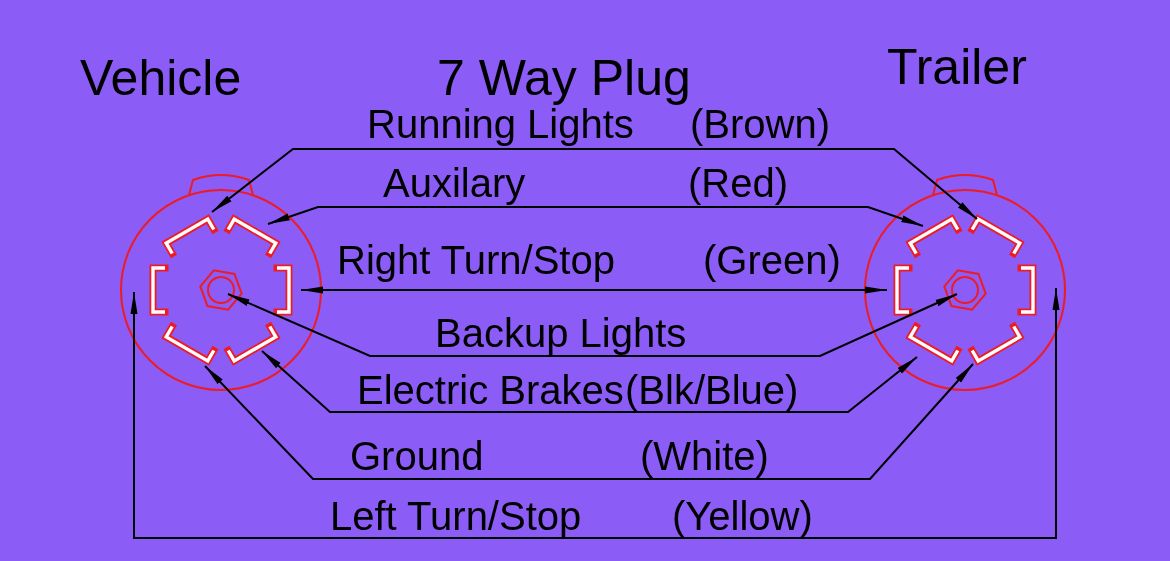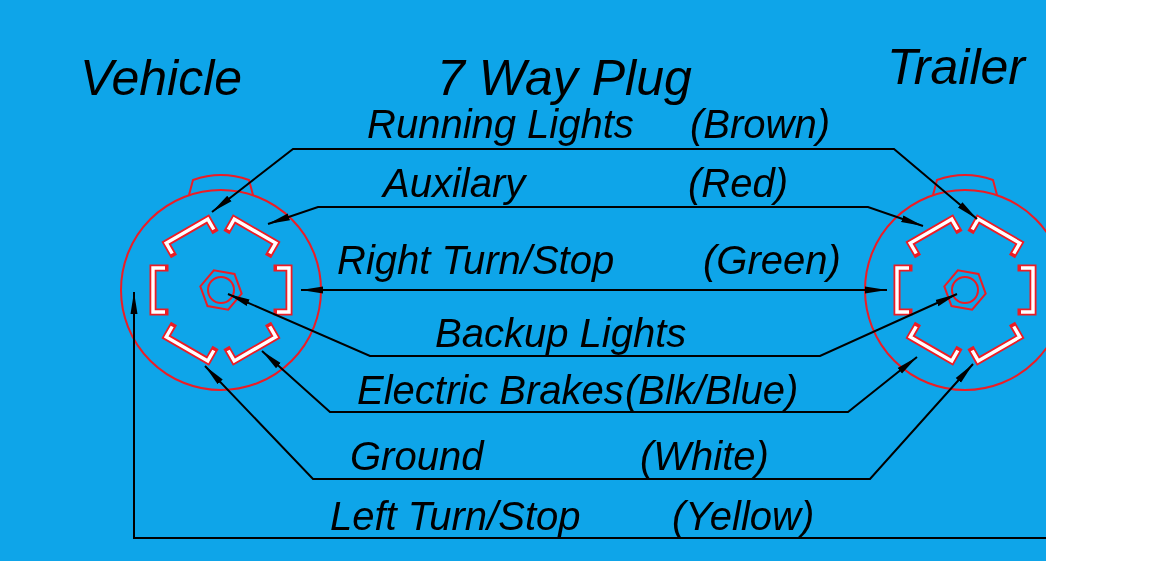--- a/index.html
+++ b/index.html
@@ -1,16 +1,16 @@
 <!DOCTYPE html>
 <html><head>
 <meta charset="utf-8">
 <style>
   html,body{margin:0;padding:0;background:#ffffff;}
-  .stage{position:relative;width:1046px;height:561px;background:#0ea5e9;overflow:hidden;font-style:italic;}
+  .stage{position:relative;width:1170px;height:561px;background:#8b5cf6;overflow:hidden;}
   svg{display:block;}
   text{font-family:"Liberation Sans", sans-serif;fill:#000000;}
   .t-title{font-size:50px;}
   .t-label{font-size:40px;}
   .wire{stroke:#000000;stroke-width:2;fill:none;}
   .outline{stroke:#ed1c24;stroke-width:2;fill:none;}
   .pin-o{stroke:#ed1c24;stroke-width:7;fill:none;stroke-linejoin:miter;stroke-linecap:square;}
   .pin-i{stroke:#ffffff;stroke-width:3.4;fill:none;stroke-linejoin:miter;stroke-linecap:butt;}
 </style>
 </head>

